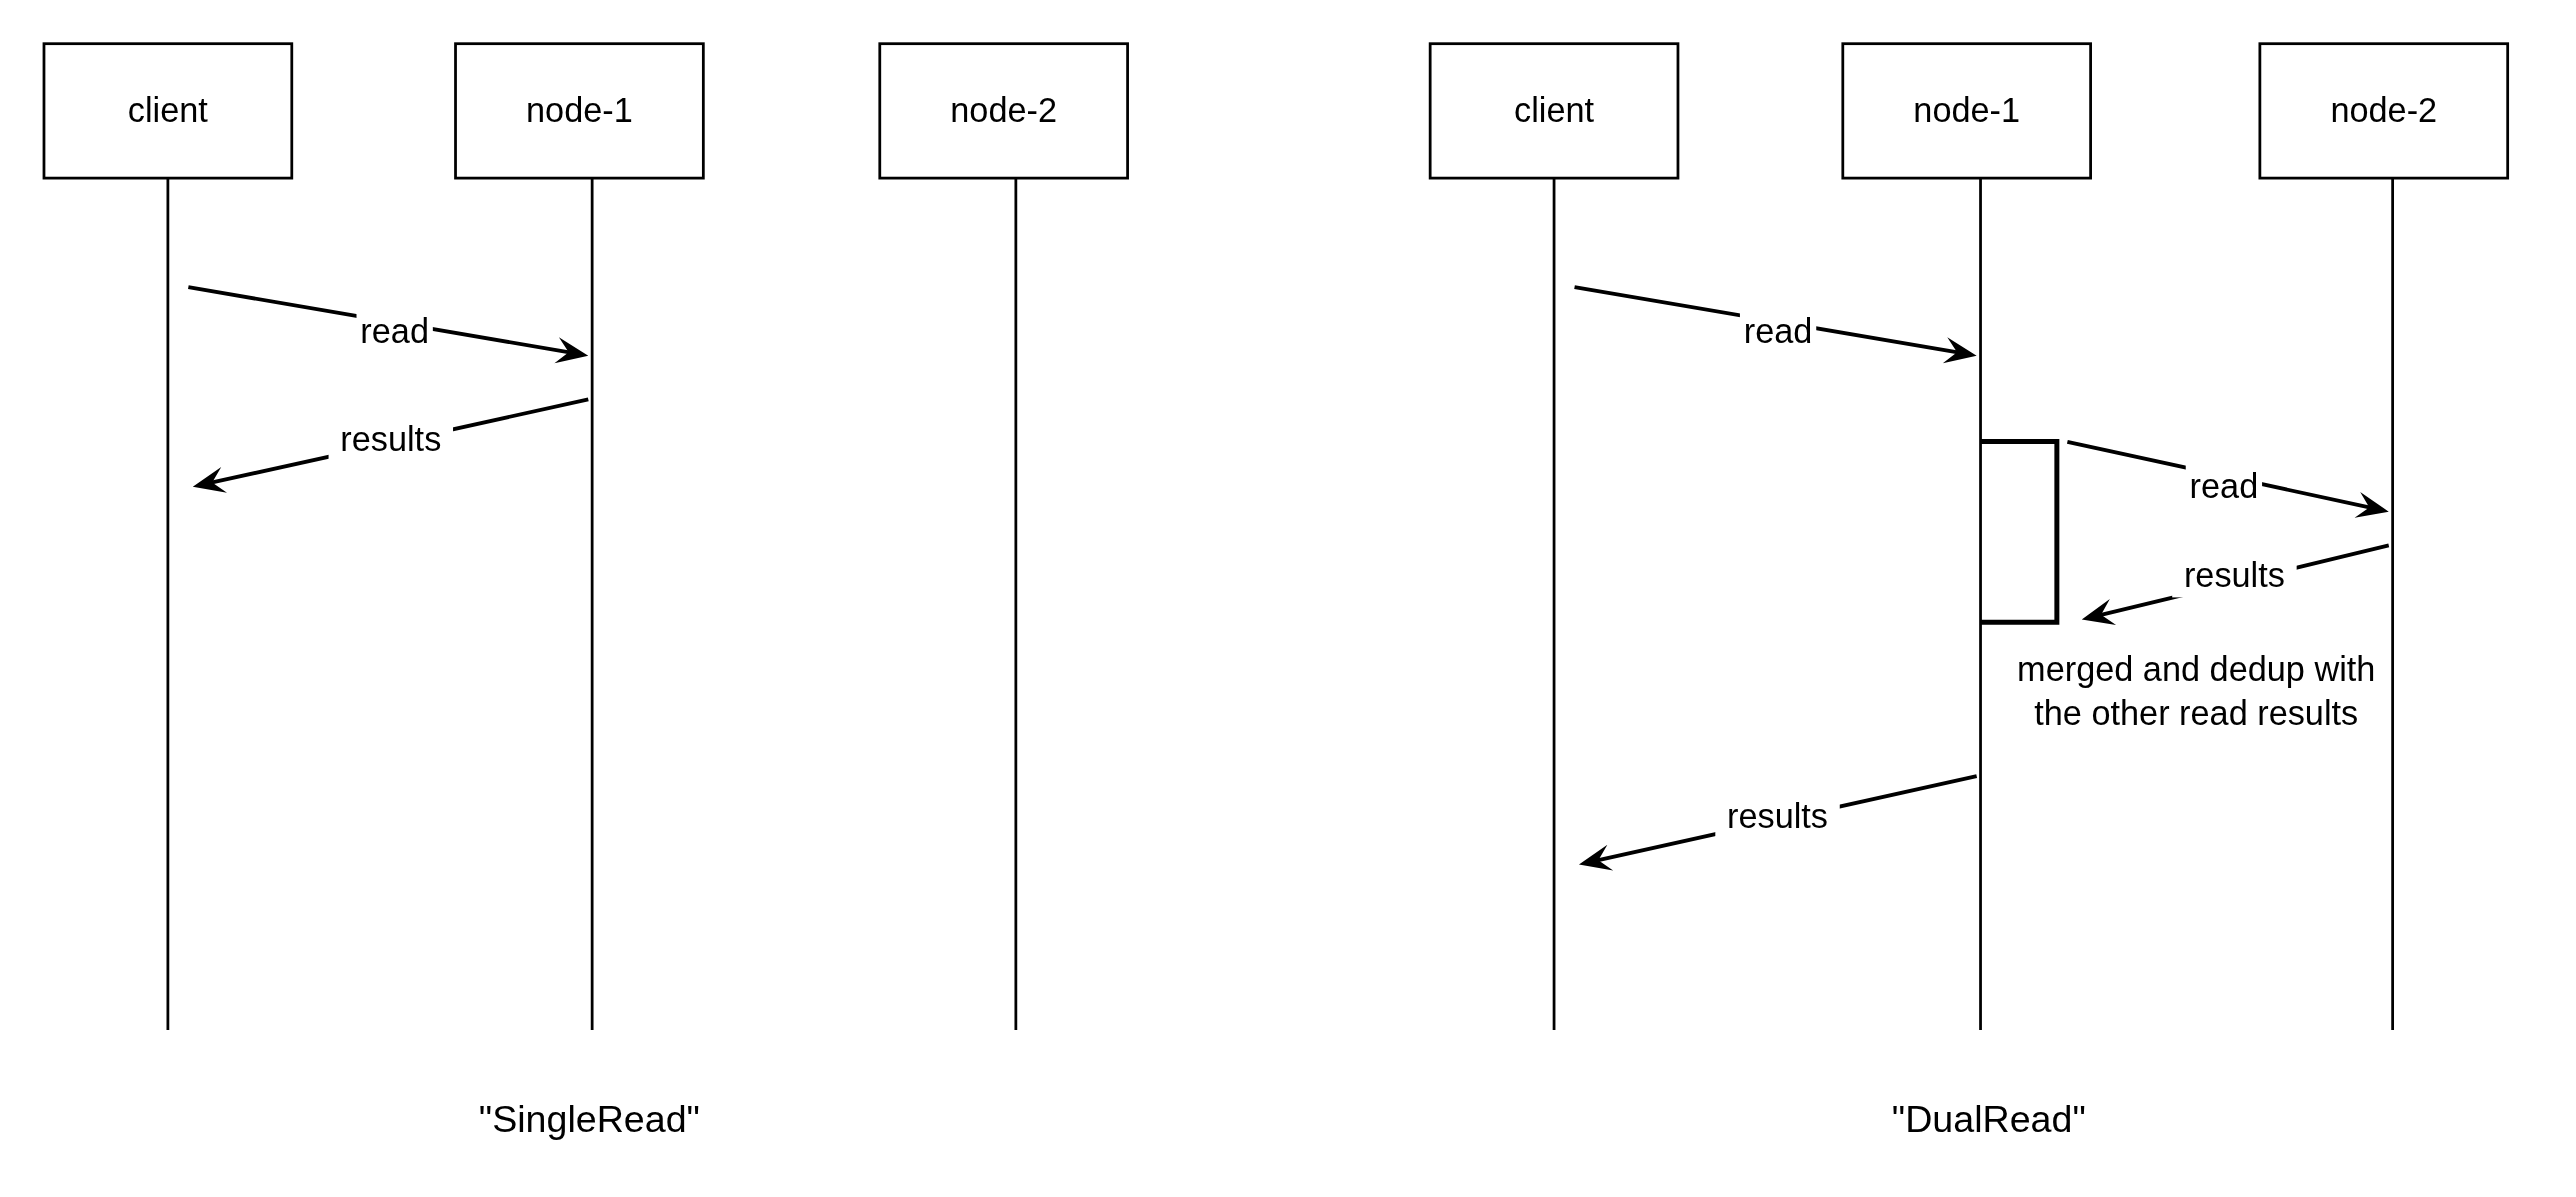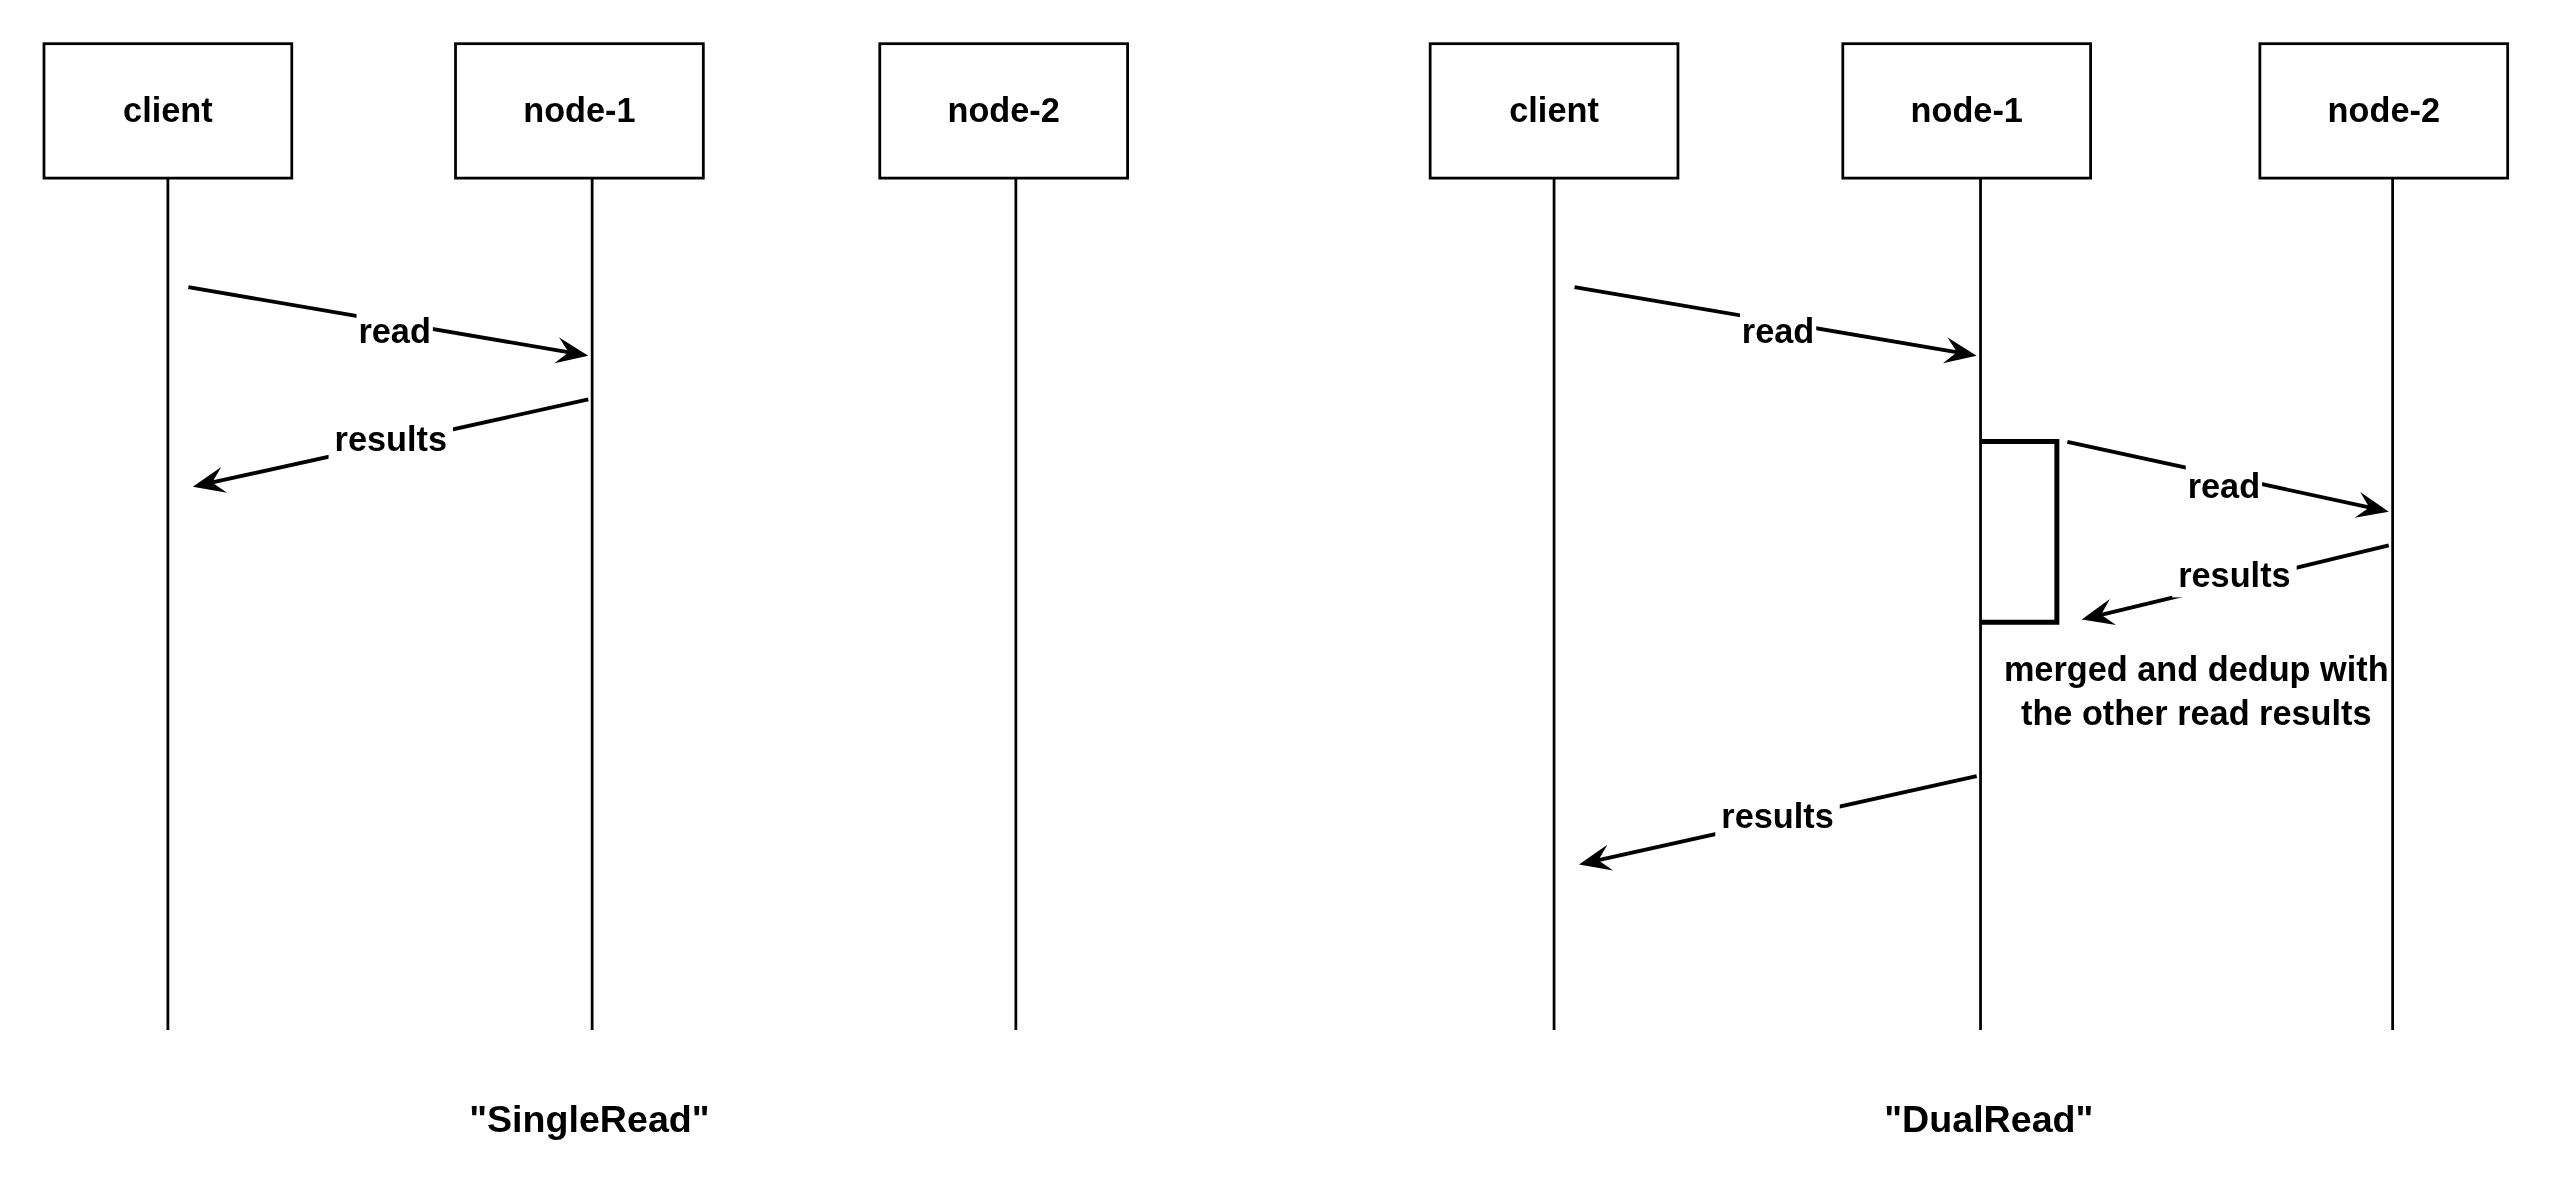--- a/index.html
+++ b/index.html
@@ -11,21 +11,20 @@
     width: 2576px;
     height: 1197px;
     overflow: hidden;
     font-family: "Liberation Sans", sans-serif;
   }
   #diagram-root {
     position: relative;
     width: 2104px;
     height: 1197px;
     background: #ffffff;
-    font-weight: bold;
   }
   svg.canvas {
     position: absolute;
     top: 0;
     left: 0;
     width: 2576px;
     height: 1197px;
     display: block;
   }
   .lifeline-box-rect {

